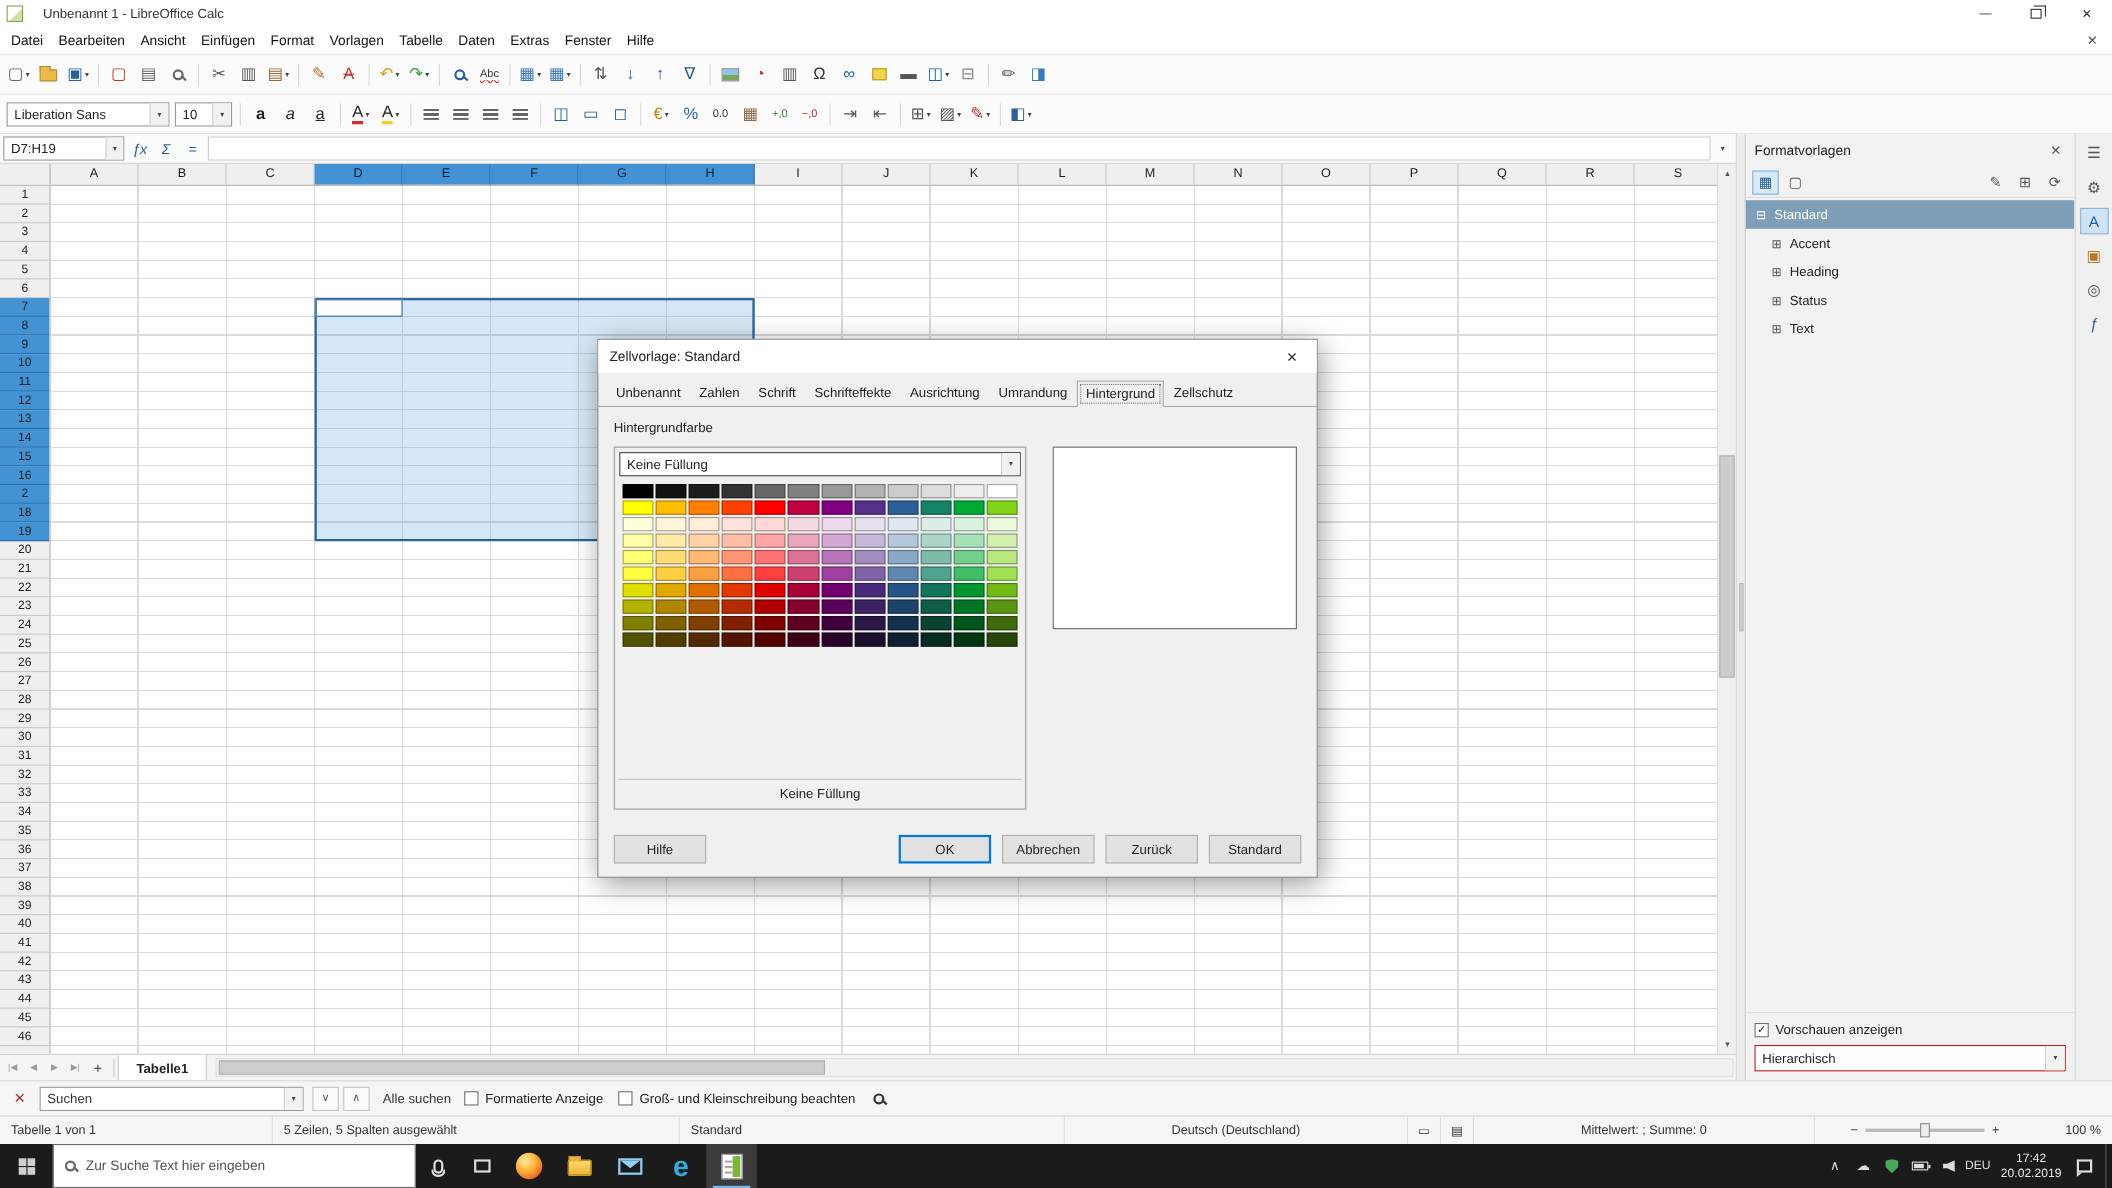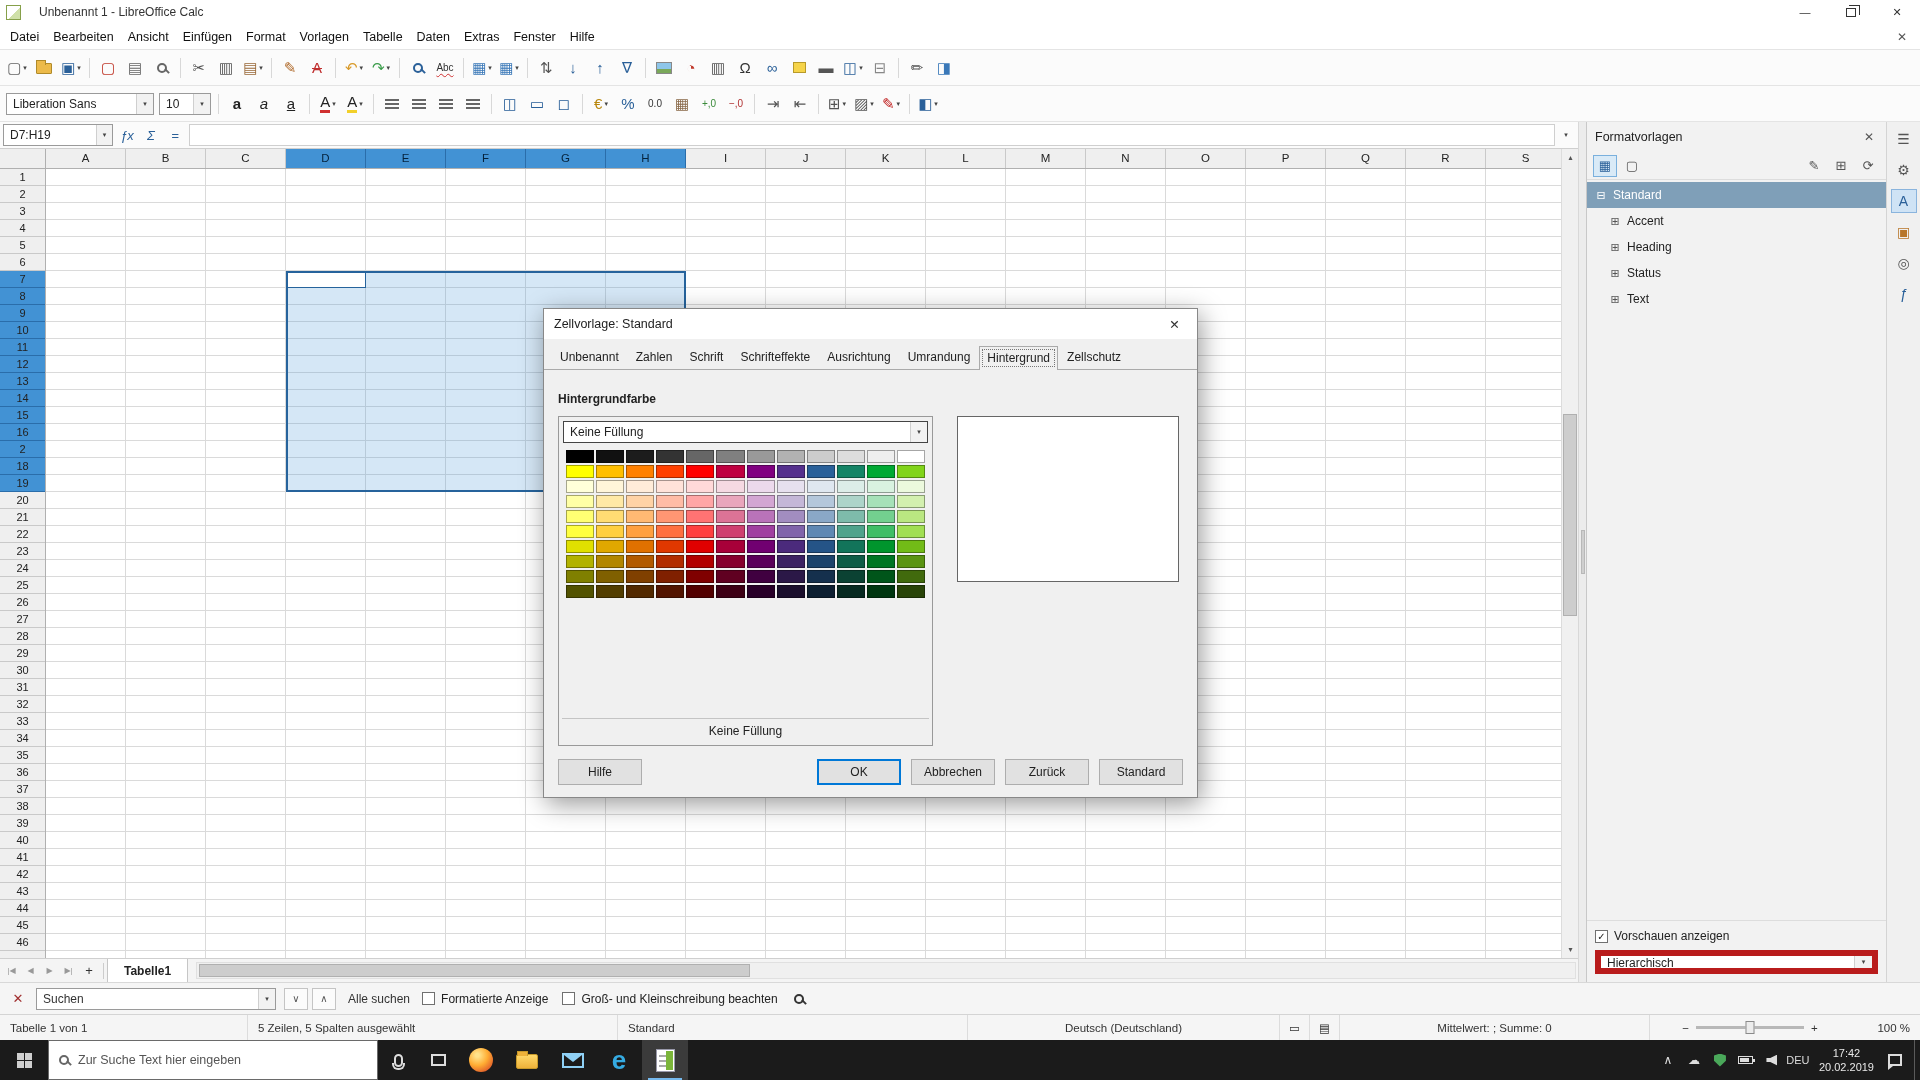--- a/index.html
+++ b/index.html
@@ -94,21 +94,21 @@
 .sp-spacer{flex:1}
 .sp-tree{flex:1;padding-top:2px;overflow:hidden}
 .tree-item{height:26px;display:flex;align-items:center;gap:6px;padding-left:8px;font-size:12px}
 .tree-item.child{padding-left:22px}
 .tree-item.sel{background:#7f9fb8;color:#fff}
 .expander{font-size:11px;color:#555;width:12px;text-align:center}
 .tree-item.sel .expander{color:#fff}
 .sp-bottom{border-top:1px solid #ddd;padding:8px;display:flex;flex-direction:column;gap:7px;flex:none}
 .cbrow{display:flex;align-items:center;gap:6px}
 .cbox{width:13px;height:13px;border:1px solid #707070;background:#fff;display:flex;align-items:center;justify-content:center;font-size:10px;color:#222;flex:none}
-.sp-combo{height:24px;background:#fff;border:6px solid #b91c1c;display:flex;align-items:flex-start;padding-left:6px;font-size:12px}
+.sp-combo{height:24px;background:#fff;border:1px solid #b91c1c;display:flex;align-items:center;padding-left:6px;font-size:12px}
 .sp-combo .arr{margin-left:auto;width:18px;height:100%;display:flex;align-items:center;justify-content:center;background:#f2f2f2;border-left:1px solid #cfcfcf;font-size:7px;color:#444}
 .deckstrip{width:34px;flex:none;background:#f0f0f0;border-left:1px solid #d4d4d4;display:flex;flex-direction:column;align-items:center;padding-top:5px;gap:7px}
 .deck-ic{width:26px;height:24px;display:flex;align-items:center;justify-content:center;font-size:14px}
 .deck-ic.active{background:#cfe3f5;border:1px solid #8ab4dd}
 
 
 .findbar{height:32px;display:flex;align-items:center;gap:8px;padding:0 8px;background:#f5f5f5;border-top:1px solid #d8d8d8;flex:none}
 .find-close{color:#a03030;font-size:13px;width:20px;text-align:center}
 .find-combo{width:240px;height:22px;background:#fff;border:1px solid #9a9a9a;display:flex;align-items:center;padding-left:6px;color:#333}
 .find-combo .arr{margin-left:auto;width:17px;height:100%;display:flex;align-items:center;justify-content:center;background:#f2f2f2;border-left:1px solid #cfcfcf;font-size:7px;color:#444}
@@ -162,21 +162,21 @@
 .sliver{width:6px;height:100%;border-left:1px solid #5a5a5a;margin-left:6px}
 
 
 .dialog{position:absolute;left:543px;top:308px;width:655px;height:490px;background:#f0f0f0;border:1px solid #888;box-shadow:3px 6px 24px rgba(0,0,0,.4);display:flex;flex-direction:column;z-index:60}
 .dlg-title{height:30px;background:#fff;display:flex;align-items:center;padding-left:10px;font-size:12.5px;flex:none}
 .dlg-close{margin-left:auto;width:45px;height:100%;display:flex;align-items:center;justify-content:center;color:#333}
 .dlg-tabs{display:flex;align-items:flex-end;padding:6px 8px 0;border-bottom:1px solid #aaa;gap:1px;flex:none}
 .dtab{padding:4px 7px 5px;font-size:12px;color:#222;border:1px solid transparent;border-bottom:none}
 .dtab.active{background:#f0f0f0;border-color:#aaa;position:relative;top:1px;outline:1px dotted #777;outline-offset:-4px}
 .dlg-body{flex:1;padding:10px 14px 0;display:flex;flex-direction:column;min-height:0}
-.dsec{font-weight:bold;margin:12px 0 10px}
+.dsec{font-weight:normal;margin:2px 0 10px}
 .fillrow{display:flex;gap:24px}
 .colorwidget{width:375px;height:330px;border:1px solid #999;background:#f0f0f0;display:flex;flex-direction:column}
 .fillcombo{margin:4px;height:22px;border:1px solid #444;background:#fff;display:flex;align-items:center;padding-left:6px;flex:none}
 .fillcombo .arr{margin-left:auto;width:17px;height:100%;display:flex;align-items:center;justify-content:center;background:#f2f2f2;border-left:1px solid #cfcfcf;font-size:7px;color:#444}
 .palette{display:grid;grid-template-columns:repeat(12,1fr);gap:2px;margin:3px 7px}
 .swatch{height:13px;border:1px solid rgba(0,0,0,.35)}
 .cw-spacer{flex:1}
 .cw-caption{border-top:1px solid #c4c4c4;margin:0 3px;padding:5px 0 7px;text-align:center}
 .preview{width:222px;height:166px;background:#fff;border:1px solid #666}
 .dlg-buttons{flex:none;display:flex;gap:10px;padding:10px 14px 12px;align-items:center}

